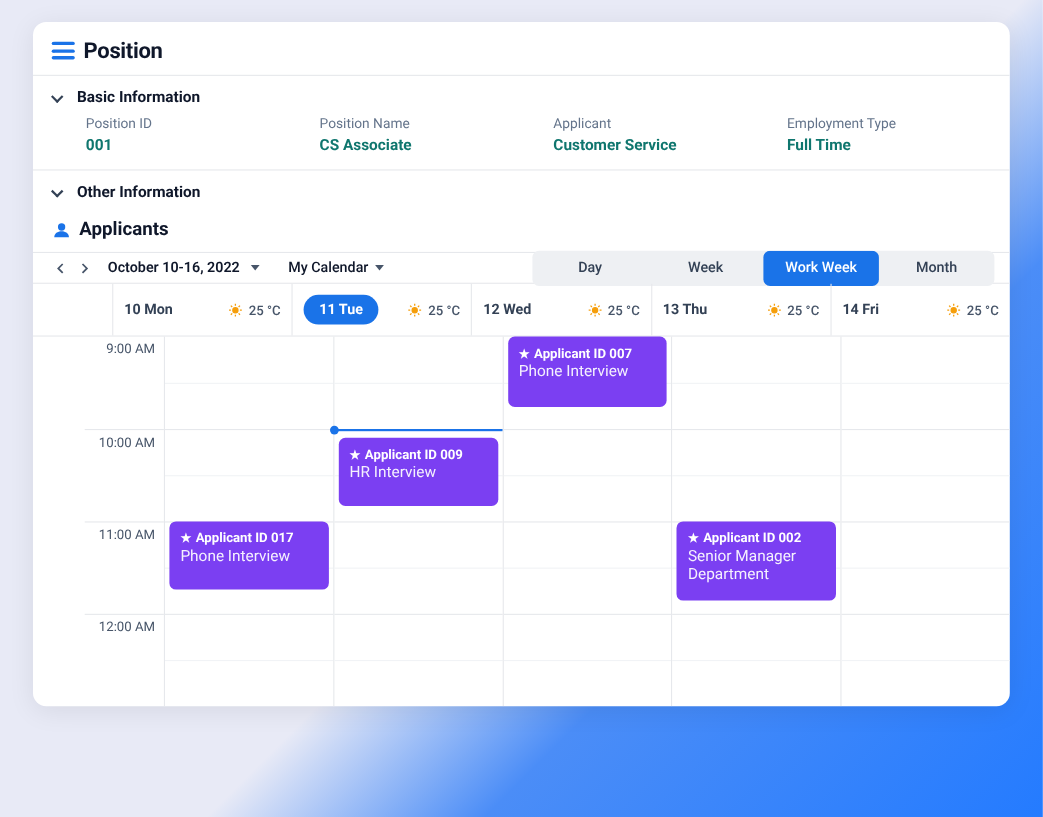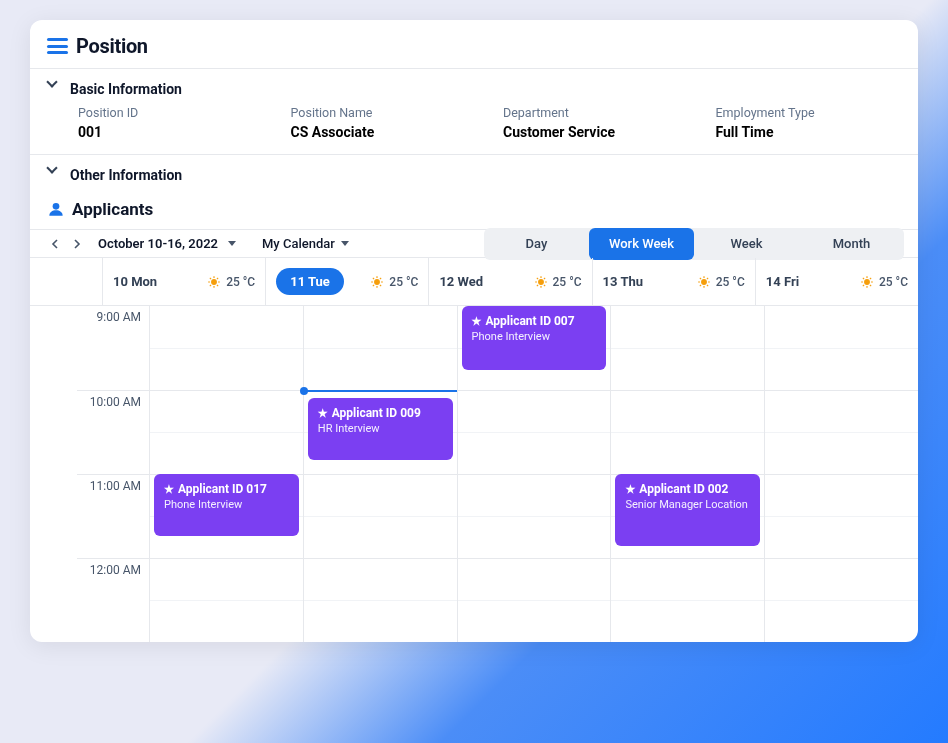--- a/index.html
+++ b/index.html
@@ -23,36 +23,37 @@
   gap: 8px;
   padding: 14px 18px 10px;
   border-bottom: 1px solid #e6e8ec;
 }
 .card-header h1 { font-size: 20px; font-weight: 700; color: #0f172a; letter-spacing: -0.3px; }
 .list-icon { width: 20px; height: 16px; display: flex; flex-direction: column; justify-content: space-between; }
 .list-icon span { display: block; height: 3px; background: #1a73e8; border-radius: 2px; position: relative; }
 .list-icon span::before { content:""; position:absolute; left:-1px; width:3px; height:3px; background:#1a73e8; border-radius:50%; top:0; }
 .section-title {
   display: flex;
+  align-items: center;
   gap: 14px;
   padding: 12px 18px 8px;
   font-size: 14px;
   font-weight: 700;
   color: #0f172a;
 }
 .chevron-dn { width: 8px; height: 8px; border-left: 2px solid #334155; border-bottom: 2px solid #334155; transform: rotate(-45deg); margin-top:-3px; }
 .grid4 {
   display: grid;
   grid-template-columns: repeat(4, 1fr);
   gap: 8px 20px;
   padding: 0 18px 14px 48px;
 }
 .grid4.first { border-bottom: 1px solid #e6e8ec; gap: 28px; }
 .field-label { font-size: 12.5px; color: #64748b; margin-bottom: 4px; }
-.field-value { font-size: 14px; font-weight: 700; color: #000000; }
+.field-value { font-size: 14px; font-weight: 700; color: #0f766e; }
 .applicants {
   display: flex;
   align-items: center;
   gap: 8px;
   padding: 8px 18px 10px;
   font-size: 17px;
   font-weight: 700;
   color: #0f172a;
 }
 .person-icon svg { display:block; }
@@ -130,21 +131,21 @@
   position: absolute;
   left: 4px; right: 4px;
   background: #7b3ff2;
   color: #fff;
   border-radius: 6px;
   padding: 8px 10px;
   font-size: 12px;
   overflow: hidden;
 }
 .event .title { font-weight: 700; display:flex; align-items:center; gap:4px; }
-.event .sub { font-size: 11px; opacity: 0.92; margin-top:2px; }
+.event .sub { font-size: 14px; opacity: 0.92; margin-top:2px; }
 .star { font-size: 11px; }
 
 .now-marker {
   position: absolute;
   left: 0; right: 0;
   height: 2px;
   background: #1a73e8;
 }
 .now-marker::before {
   content:""; position:absolute; left:-4px; top:-3px; width:8px; height:8px; border-radius:50%; background:#1a73e8;
@@ -171,21 +172,21 @@
   <div class="grid4 first">
     <div>
       <div class="field-label">Position ID</div>
       <div class="field-value">001</div>
     </div>
     <div>
       <div class="field-label">Position Name</div>
       <div class="field-value">CS Associate</div>
     </div>
     <div>
-      <div class="field-label">Department</div>
+      <div class="field-label">Applicant</div>
       <div class="field-value">Customer Service</div>
     </div>
     <div>
       <div class="field-label">Employment Type</div>
       <div class="field-value">Full Time</div>
     </div>
   </div>
 
   <div class="section-title">
     <span class="chevron-dn"></span>
@@ -215,22 +216,22 @@
     </div>
     <span class="range-label">October 10-16, 2022</span>
     <span class="drop-arrow"></span>
     <span class="cal-label">
       <span>My Calendar</span>
       <span class="drop-arrow"></span>
     </span>
     <span class="spacer"></span>
     <div class="views">
       <div class="view-btn">Day</div>
+      <div class="view-btn">Week</div>
       <div class="view-btn active">Work Week</div>
-      <div class="view-btn">Week</div>
       <div class="view-btn">Month</div>
     </div>
   </div>
 
   <div class="cal-head">
     <div class="day-head"></div>
 
   <div class="day-head">
         <span class="day-label">
           <span>10 Mon</span>
@@ -416,21 +417,21 @@
         <div class="hour-line light"></div>
         <div class="hour-line"></div>
         <div class="hour-line light"></div>
         <div class="hour-line"></div>
         <div class="hour-line light"></div>
         <div class="event" style="top: 168px; height: 72px;">
           <div class="title">
             <span class="star">★</span>
             <span>Applicant ID 002</span>
           </div>
-          <div class="sub">Senior Manager Location</div>
+          <div class="sub">Senior Manager Department</div>
         </div>
       </div>
       <div class="day-col">
         <div class="hour-line"></div>
         <div class="hour-line light"></div>
         <div class="hour-line"></div>
         <div class="hour-line light"></div>
         <div class="hour-line"></div>
         <div class="hour-line light"></div>
         <div class="hour-line"></div>

